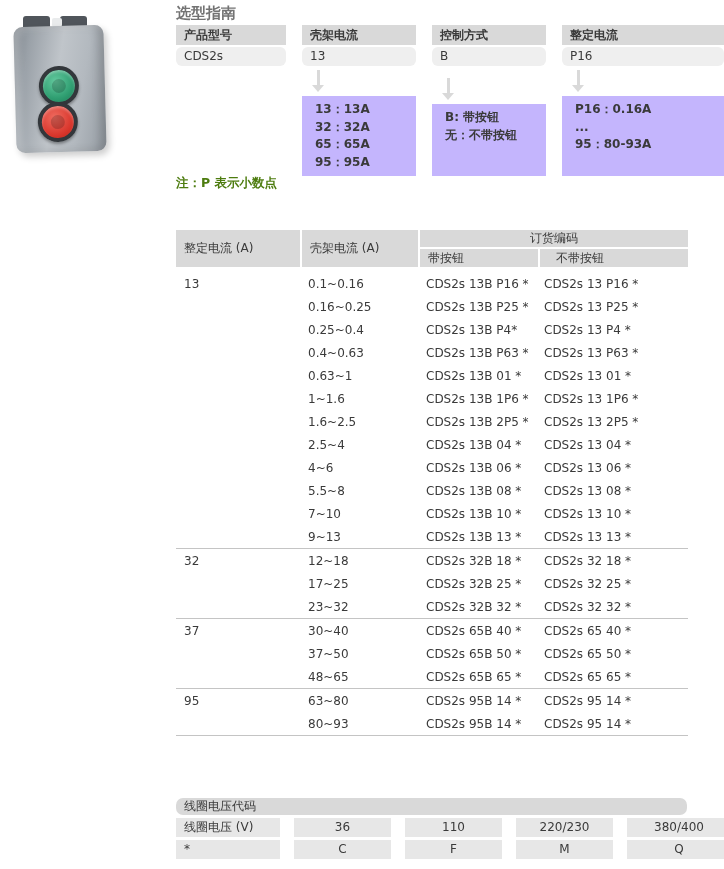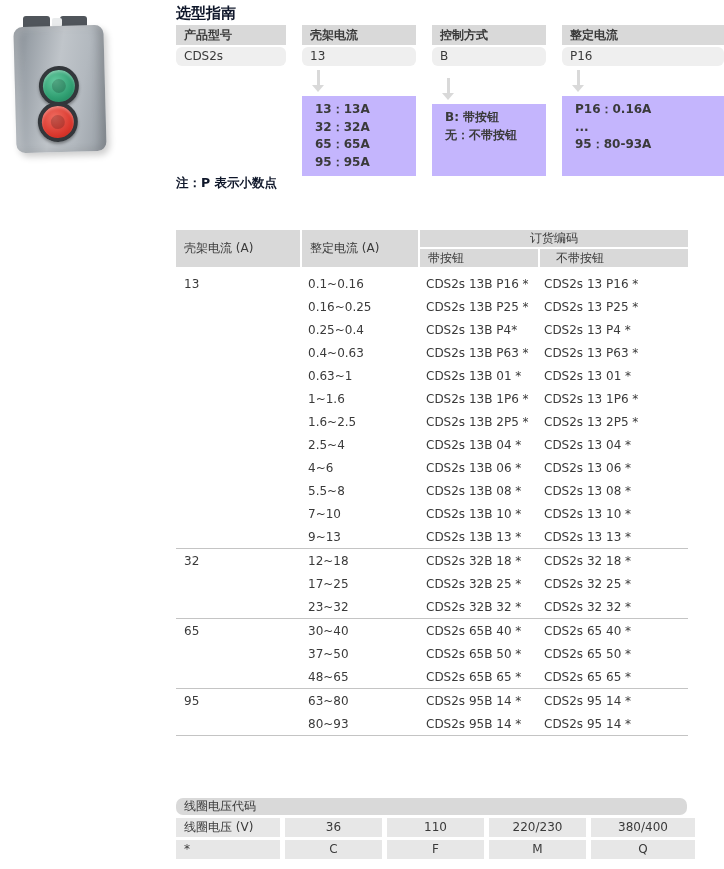--- a/index.html
+++ b/index.html
@@ -4,22 +4,22 @@
 <style>
   html,body { margin:0; padding:0; background:#ffffff; }
   body {
     position:relative; width:724px; height:869px; overflow:hidden;
     font-family:"DejaVu Sans","Liberation Sans",sans-serif;
     color:#3a3a3a; font-size:12px;
   }
   .abs { position:absolute; }
 
   
-  .page-title { left:176px; top:4px; font-size:15px; font-weight:bold; color:#0f172a; }
-  .note { left:176px; top:175px; font-size:12.5px; font-weight:bold; color:#0f172a; }
+  .page-title { left:176px; top:4px; font-size:15px; font-weight:bold; color:#737373; }
+  .note { left:176px; top:175px; font-size:12.5px; font-weight:bold; color:#4d7c0f; }
 
   
   .photo { left:10px; top:14px; width:110px; height:145px; }
   .pp-term { position:absolute; background:#50555b; border-radius:3px; height:15px; width:27px; top:2px; }
   .pp-term.t1 { left:13px; } .pp-term.t2 { left:50px; }
   .pp-clip { position:absolute; left:42px; top:4px; width:10px; height:9px; background:#e9ebec; border-radius:2px; }
   .pp-body {
     position:absolute; left:5px; top:12px; width:90px; height:126px; border-radius:9px;
     background:linear-gradient(100deg,#7e858c 0%,#9aa1a8 16%,#c0c5ca 46%,#b3b9bf 70%,#959ca3 100%);
     box-shadow:inset -6px 0 9px rgba(0,0,0,.16), inset 5px 2px 7px rgba(255,255,255,.28), 3px 4px 7px rgba(0,0,0,.20);
@@ -55,21 +55,21 @@
   .mh-span { grid-row:1/3; background:#d9d9d9; display:flex; align-items:center; padding-left:8px; }
   .mh-order { grid-column:3/5; grid-row:1; background:#d9d9d9; text-align:center; line-height:17px; }
   .mh-sub { grid-row:2; background:#d9d9d9; line-height:18px; padding-left:8px; }
   .main-body { left:176px; top:272px; width:512px; border-bottom:1px solid #c4c4c4; }
   .group + .group { border-top:1px solid #c4c4c4; }
   .mrow { display:grid; grid-template-columns:124px 118px 118px 152px; height:23px; align-items:center; }
   .mrow > div { padding-left:8px; white-space:nowrap; }
 
   
   .coil-title { left:176px; top:798px; width:503px; height:17px; background:#d9d9d9; line-height:17px; padding-left:8px;border-radius:7px; }
-  .coil-row { left:176px; width:511px; display:grid; grid-template-columns:104px 97px 97px 97px 104px; gap:5px; height:19px; }
+  .coil-row { left:176px; width:511px; display:grid; grid-template-columns:104px 97px 97px 97px 104px; gap:14px; height:19px; }
   .coil-row.r1 { top:818px; } .coil-row.r2 { top:840px; }
   .coil-cell { background:#e7e7e7; line-height:19px; text-align:center; }
   .coil-cell.first { text-align:left; padding-left:8px; }
 </style>
 </head>
 <body>
 
 <div class="abs photo">
   <div class="pp-term t1"></div>
   <div class="pp-term t2"></div>
@@ -129,22 +129,22 @@
   <div class="tt-detail c4">
       <div>P16：0.16A</div>
       <div>...</div>
       <div>95：80-93A</div>
     </div>
 </div>
 
 <div class="abs note">注：P 表示小数点</div>
 
 <div class="abs main-header">
+  <div class="mh-span">整定电流 (A)</div>
   <div class="mh-span">壳架电流 (A)</div>
-  <div class="mh-span">整定电流 (A)</div>
   <div class="mh-order">订货编码</div>
   <div class="mh-sub" style="grid-column:3;">带按钮</div>
   <div class="mh-sub" style="grid-column:4;padding-left:16px;">不带按钮</div>
 </div>
 
 <div class="abs main-body">
     <div class="group">
       <div class="mrow">
         <div>13</div>
         <div>0.1~0.16</div>
@@ -233,21 +233,21 @@
       </div>
       <div class="mrow">
         <div></div>
         <div>23~32</div>
         <div>CDS2s 32B 32 *</div>
         <div>CDS2s 32 32 *</div>
       </div>
     </div>
     <div class="group">
       <div class="mrow">
-        <div>65</div>
+        <div>37</div>
         <div>30~40</div>
         <div>CDS2s 65B 40 *</div>
         <div>CDS2s 65 40 *</div>
       </div>
       <div class="mrow">
         <div></div>
         <div>37~50</div>
         <div>CDS2s 65B 50 *</div>
         <div>CDS2s 65 50 *</div>
       </div>

